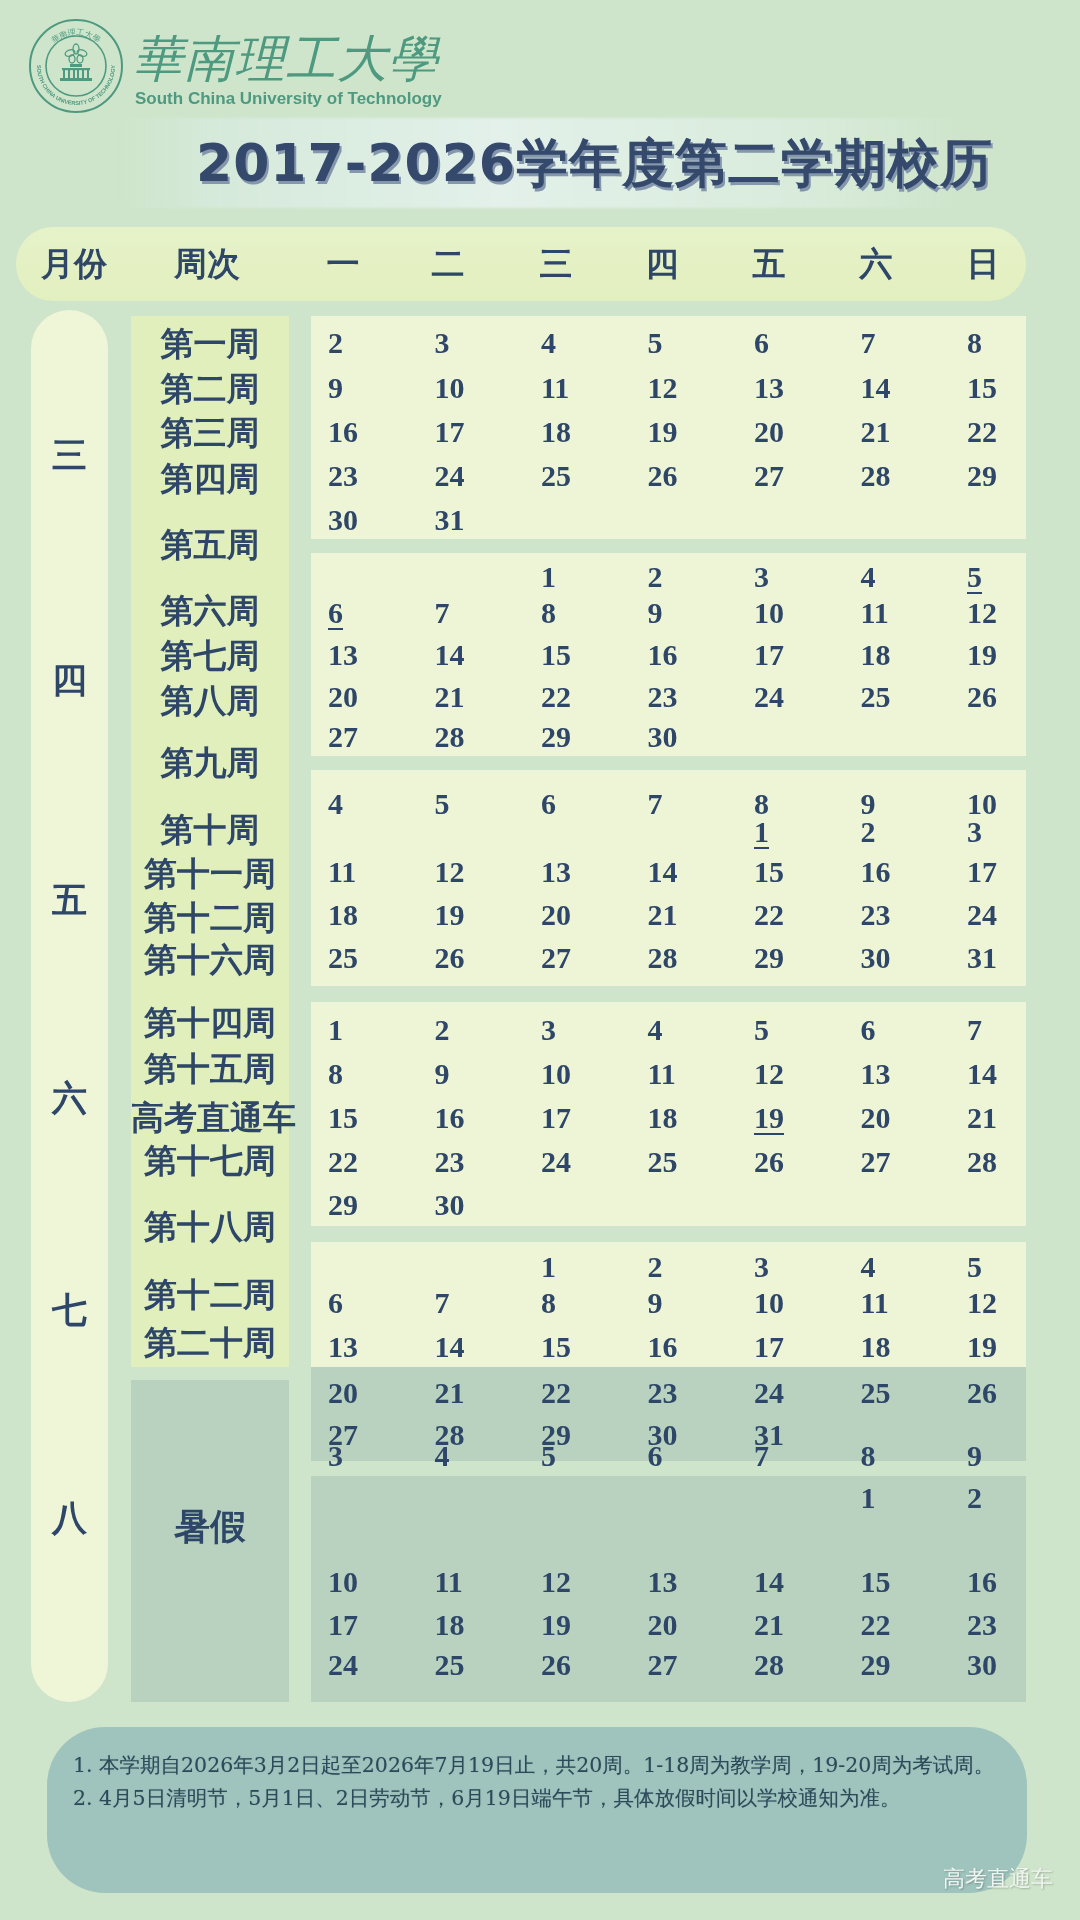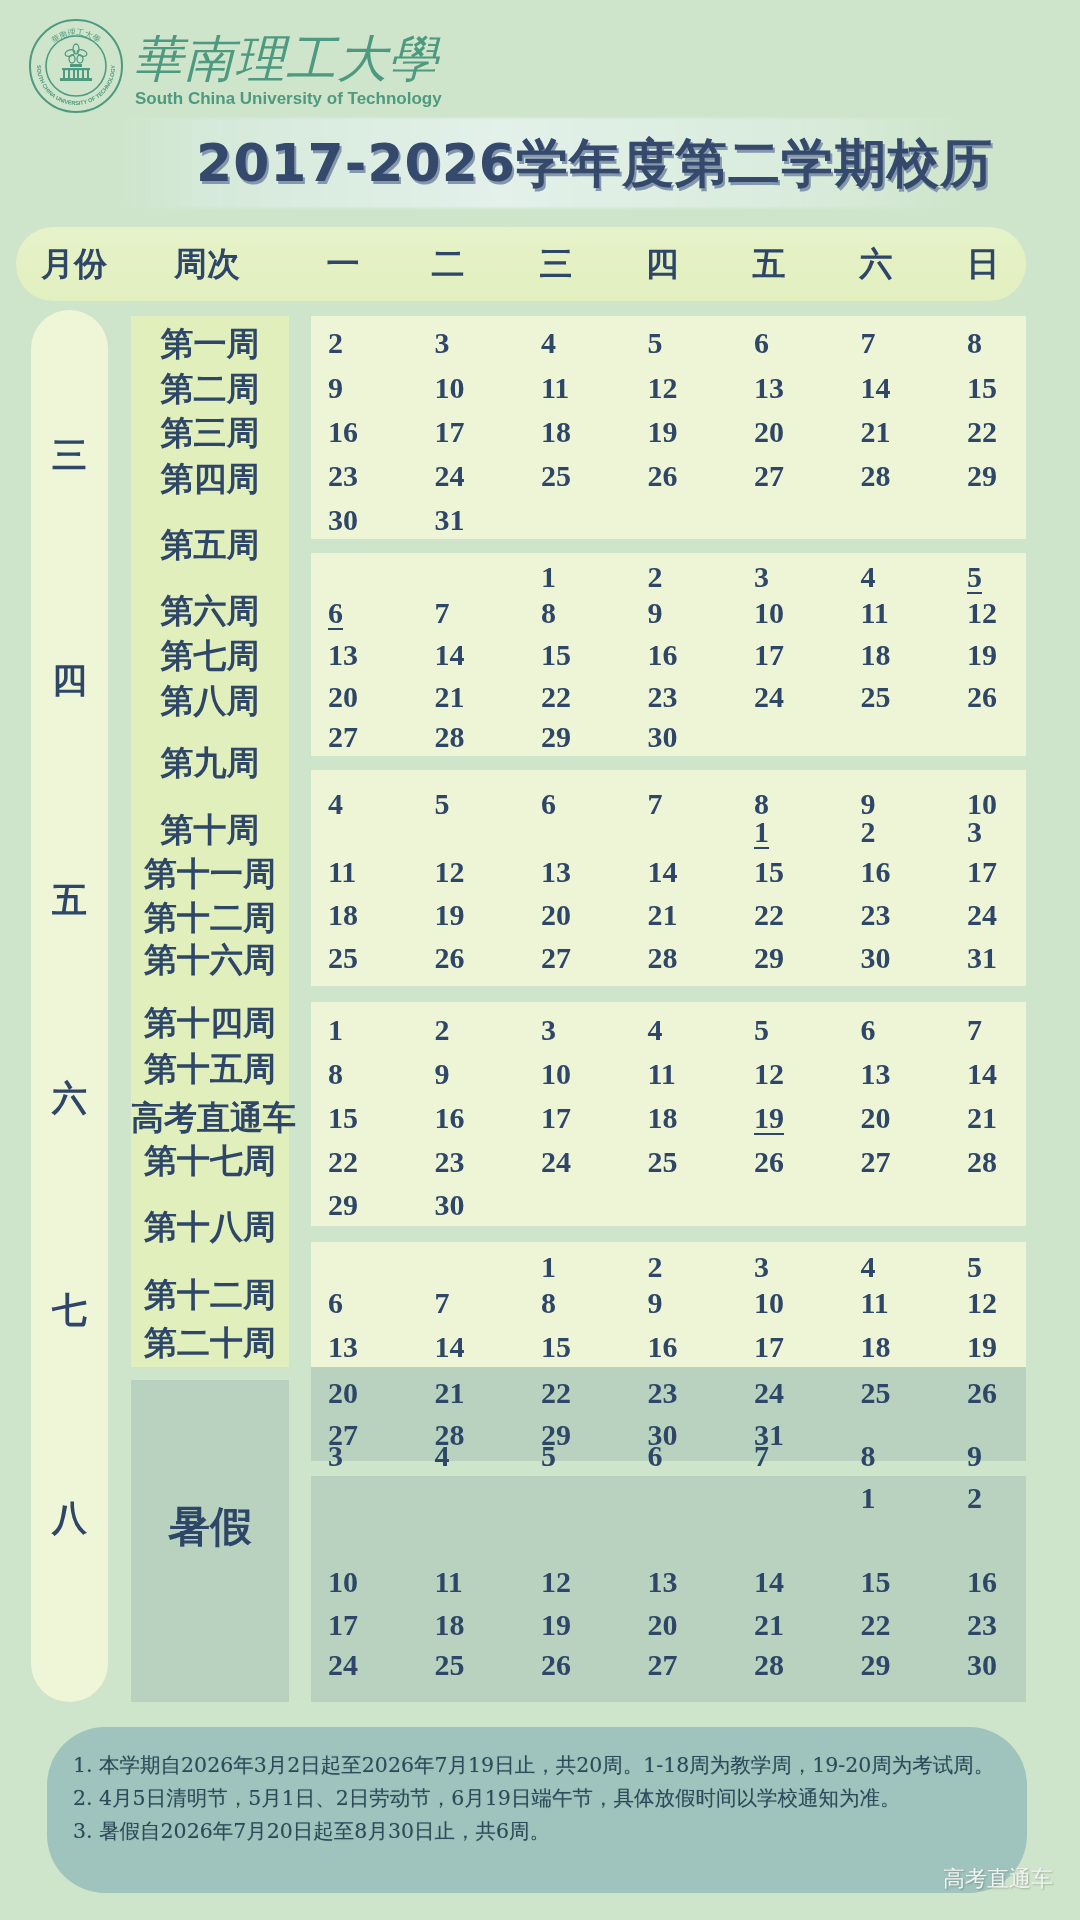--- a/index.html
+++ b/index.html
@@ -29,21 +29,21 @@
     font-size:33px;font-weight:bold;color:var(--text);white-space:nowrap;}
   
   .month-pill{position:absolute;left:31px;top:310px;width:77px;height:1392px;border-radius:39px;background:var(--pill);}
   .month-label{position:absolute;left:31px;width:77px;text-align:center;transform:translateY(-50%);
     font-size:35px;font-weight:bold;line-height:1;}
   .week-col{position:absolute;left:131px;top:316px;width:158px;height:1051px;background:var(--weekcol);}
   .vac-col{position:absolute;left:131px;top:1380px;width:158px;height:322px;background:var(--vacation);}
   .wk{position:absolute;left:131px;width:158px;text-align:center;transform:translateY(-50%);
     font-size:33px;font-weight:bold;line-height:1;white-space:nowrap;}
   .vac-label{position:absolute;left:131px;width:158px;text-align:center;top:1527px;transform:translateY(-50%);
-    font-size:42px;font-weight:bold;line-height:1;}
+    font-size:36px;font-weight:bold;line-height:1;}
   
   .block{position:absolute;left:311px;width:715px;background:var(--block);}
   .block.dark{background:var(--vacation);}
   .drow{position:absolute;left:328px;height:40px;margin-top:-20px;line-height:40px;white-space:nowrap;
     font-family:"Liberation Serif","DejaVu Serif",serif;font-weight:bold;font-size:30px;color:var(--text);}
   .cell{display:inline-block;width:106.5px;}
   .cell.mark{text-decoration:underline;text-decoration-thickness:2px;text-underline-offset:5px;}
   
   .notes{position:absolute;left:47px;top:1727px;width:980px;height:166px;border-radius:58px;background:var(--notes);}
   .notes-list{position:absolute;left:73px;top:1749px;margin:0;padding:0;list-style:none;}
@@ -177,15 +177,14 @@
 <div class="drow" style="top:1498px"><span class="cell"></span><span class="cell"></span><span class="cell"></span><span class="cell"></span><span class="cell"></span><span class="cell">1</span><span class="cell">2</span></div>
 <div class="drow" style="top:1456px"><span class="cell">3</span><span class="cell">4</span><span class="cell">5</span><span class="cell">6</span><span class="cell">7</span><span class="cell">8</span><span class="cell">9</span></div>
 <div class="drow" style="top:1582px"><span class="cell">10</span><span class="cell">11</span><span class="cell">12</span><span class="cell">13</span><span class="cell">14</span><span class="cell">15</span><span class="cell">16</span></div>
 <div class="drow" style="top:1625px"><span class="cell">17</span><span class="cell">18</span><span class="cell">19</span><span class="cell">20</span><span class="cell">21</span><span class="cell">22</span><span class="cell">23</span></div>
 <div class="drow" style="top:1665px"><span class="cell">24</span><span class="cell">25</span><span class="cell">26</span><span class="cell">27</span><span class="cell">28</span><span class="cell">29</span><span class="cell">30</span></div>
 
 <div class="notes"></div>
 <ul class="notes-list">
   <li>1. 本学期自2026年3月2日起至2026年7月19日止，共20周。1-18周为教学周，19-20周为考试周。</li>
   <li>2. 4月5日清明节，5月1日、2日劳动节，6月19日端午节，具体放假时间以学校通知为准。</li>
-  <li>3. 暑假自2026年7月20日起至8月30日止，共6周。</li>
 </ul>
 <div class="watermark">高考直通车</div>
 
 </body></html>

